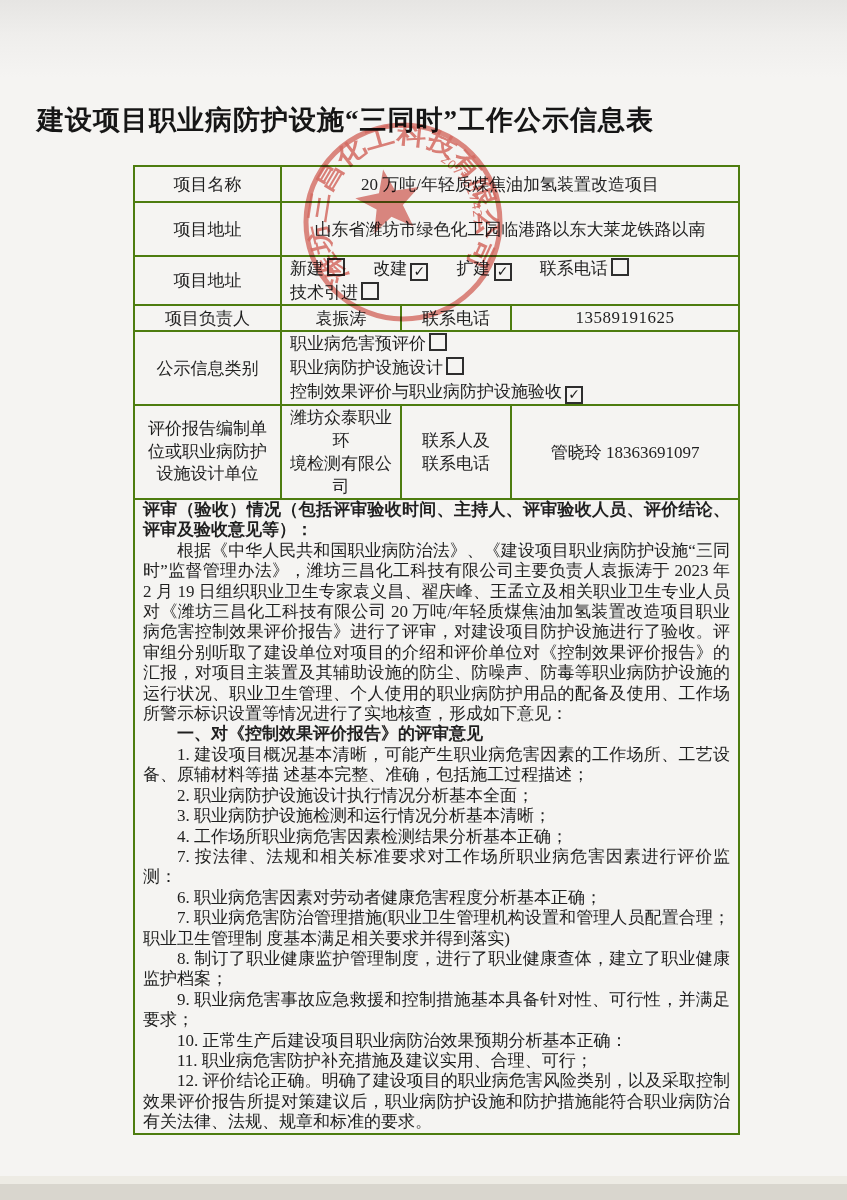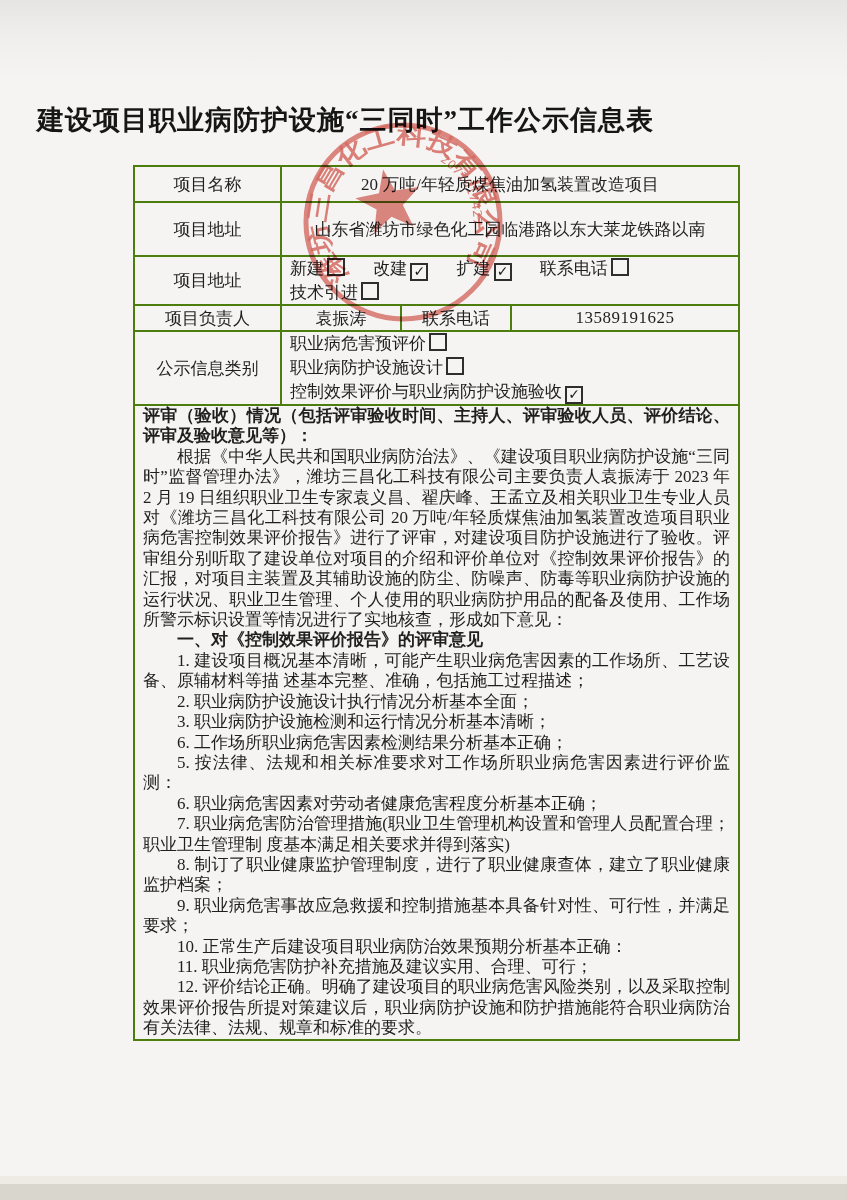--- a/index.html
+++ b/index.html
@@ -134,31 +134,39 @@
 
   <tr class="r5">
     <td class="lbl">公示信息类别</td>
     <td class="pub-cell" colspan="3">
       <div class="pub-line"><span>职业病危害预评价</span><span class="cbox"></span></div>
       <div class="pub-line"><span>职业病防护设施设计</span><span class="cbox"></span></div>
       <div class="pub-line"><span>控制效果评价与职业病防护设施验收</span><span class="cbox">✓</span></div>
     </td>
   </tr>
 
+  <tr class="r6">
+    <td class="lbl small-lbl">评价报告编制单位或职业病防护设施设计单位</td>
+    <td class="val-center pre">潍坊众泰职业环
+境检测有限公司</td>
+    <td class="lbl pre">联系人及
+联系电话</td>
+    <td class="val-center">管晓玲 18363691097</td>
+  </tr>
 
   <tr>
     <td class="review" colspan="4">
       <p class="flush bold">评审（验收）情况（包括评审验收时间、主持人、评审验收人员、评价结论、评审及验收意见等）：</p>
       <p>根据《中华人民共和国职业病防治法》、《建设项目职业病防护设施“三同时”监督管理办法》，潍坊三昌化工科技有限公司主要负责人袁振涛于 2023 年 2 月 19 日组织职业卫生专家袁义昌、翟庆峰、王孟立及相关职业卫生专业人员对《潍坊三昌化工科技有限公司 20 万吨/年轻质煤焦油加氢装置改造项目职业病危害控制效果评价报告》进行了评审，对建设项目防护设施进行了验收。评审组分别听取了建设单位对项目的介绍和评价单位对《控制效果评价报告》的汇报，对项目主装置及其辅助设施的防尘、防噪声、防毒等职业病防护设施的运行状况、职业卫生管理、个人使用的职业病防护用品的配备及使用、工作场所警示标识设置等情况进行了实地核查，形成如下意见：</p>
       <p class="bold">一、对《控制效果评价报告》的评审意见</p>
       <p>1. 建设项目概况基本清晰，可能产生职业病危害因素的工作场所、工艺设备、原辅材料等描 述基本完整、准确，包括施工过程描述；</p>
       <p>2. 职业病防护设施设计执行情况分析基本全面；</p>
       <p>3. 职业病防护设施检测和运行情况分析基本清晰；</p>
-      <p>6. 工作场所职业病危害因素检测结果分析基本正确；</p>
-      <p>5. 按法律、法规和相关标准要求对工作场所职业病危害因素进行评价监测：</p>
+      <p>4. 工作场所职业病危害因素检测结果分析基本正确；</p>
+      <p>7. 按法律、法规和相关标准要求对工作场所职业病危害因素进行评价监测：</p>
       <p>6. 职业病危害因素对劳动者健康危害程度分析基本正确；</p>
       <p>7. 职业病危害防治管理措施(职业卫生管理机构设置和管理人员配置合理；职业卫生管理制 度基本满足相关要求并得到落实)</p>
       <p>8. 制订了职业健康监护管理制度，进行了职业健康查体，建立了职业健康监护档案；</p>
       <p>9. 职业病危害事故应急救援和控制措施基本具备针对性、可行性，并满足要求；</p>
       <p>10. 正常生产后建设项目职业病防治效果预期分析基本正确：</p>
       <p>11. 职业病危害防护补充措施及建议实用、合理、可行；</p>
       <p>12. 评价结论正确。明确了建设项目的职业病危害风险类别，以及采取控制效果评价报告所提对策建议后，职业病防护设施和防护措施能符合职业病防治有关法律、法规、规章和标准的要求。</p>
     </td>
   </tr>
 </tbody>

